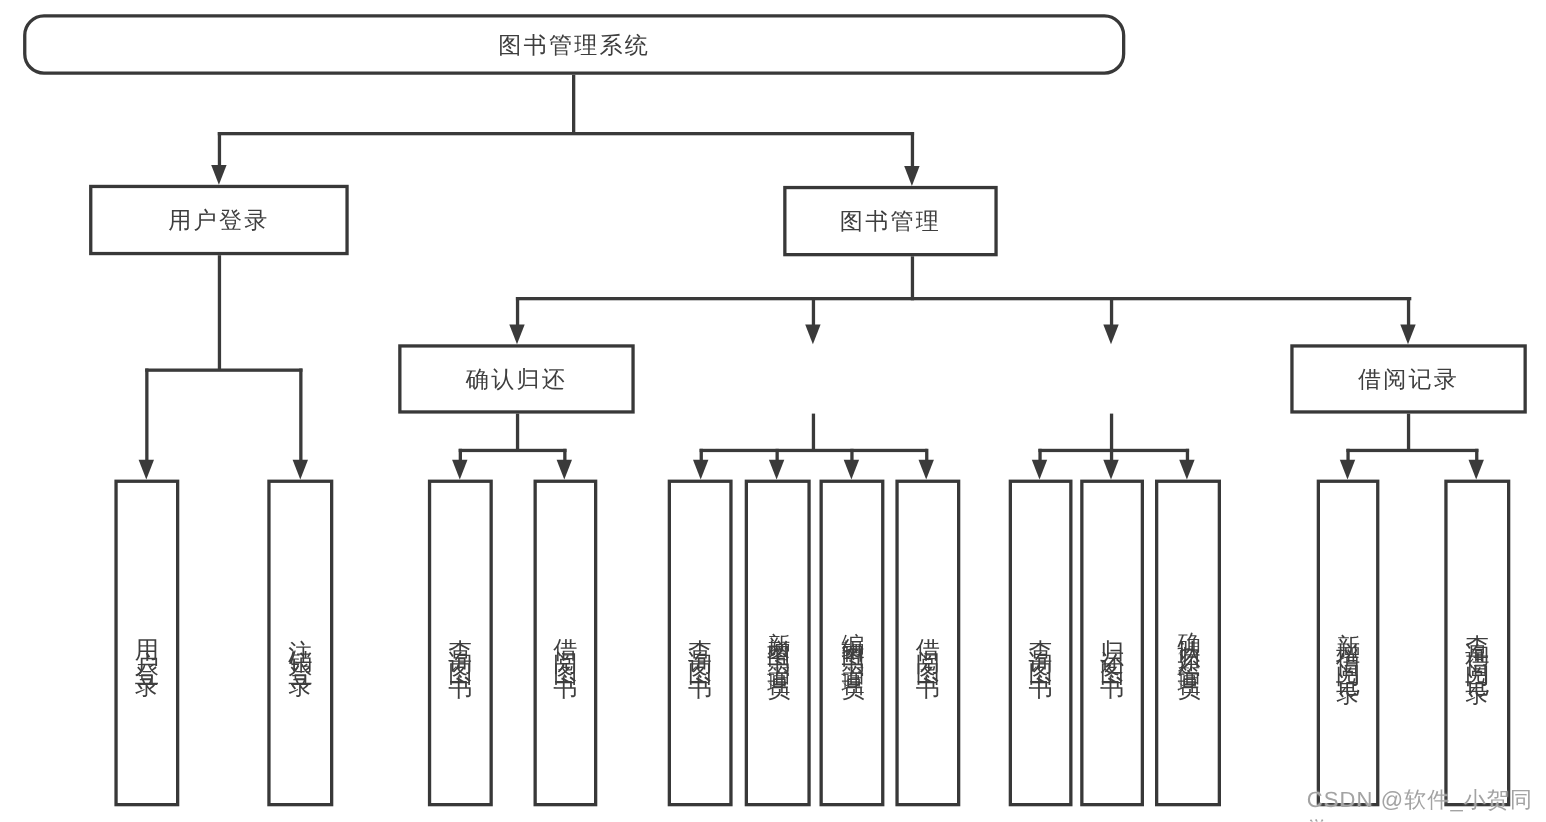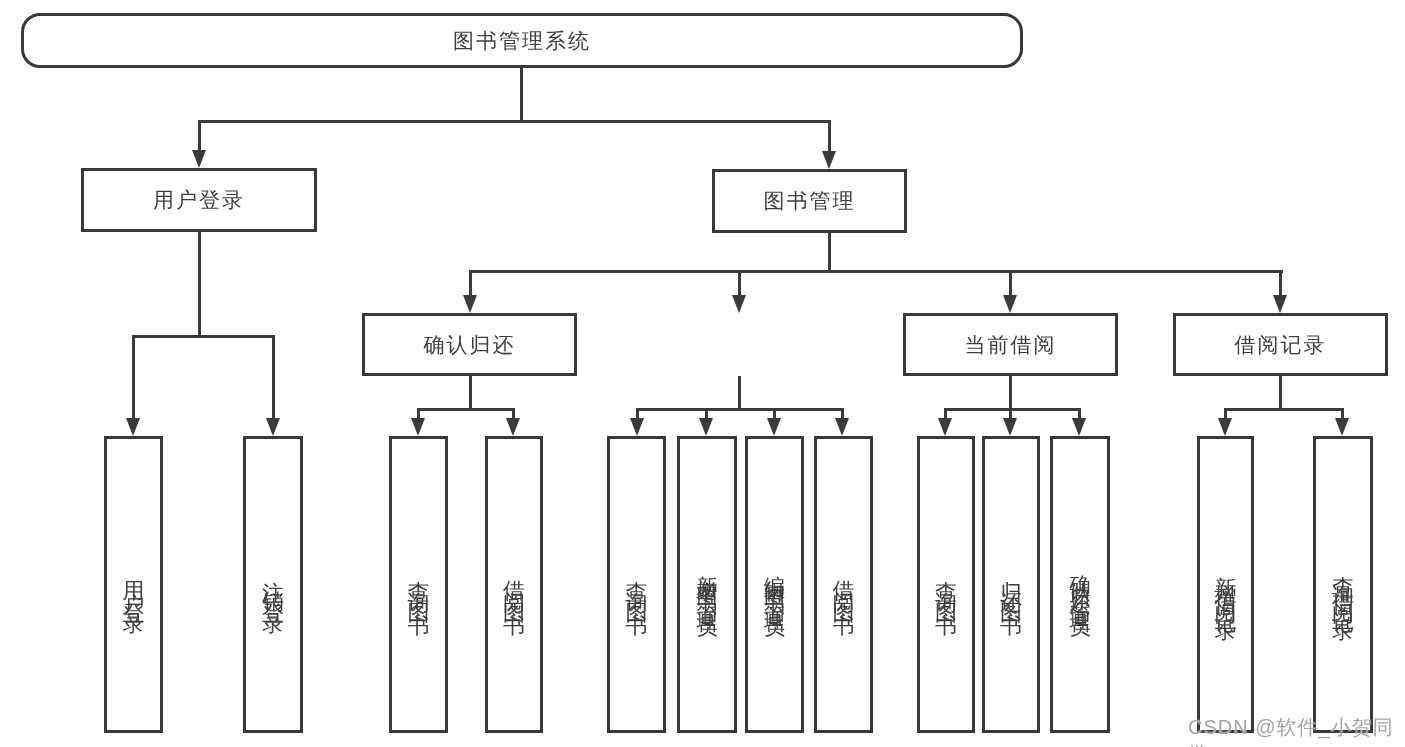--- a/index.html
+++ b/index.html
@@ -48,23 +48,20 @@
 
   <div class="box hbox" style="left:712px; top:169px; width:195px; height:64px;">
     <span>图书管理</span>
   </div>
 
   <div class="box hbox" style="left:362px; top:313px; width:215px; height:63px;">
     <span>确认归还</span>
   </div>
 
 
-  <div class="box hbox" style="left:903px; top:313px; width:215px; height:63px;">
-    <span>当前借阅</span>
-  </div>
 
   <div class="box hbox" style="left:1173px; top:313px; width:215px; height:63px;">
     <span>借阅记录</span>
   </div>
 
   <div class="box vbox" style="left:104px; top:436px; width:59px; height:297px;">
     <span>用户登录</span>
   </div>
   <div class="box vbox" style="left:243px; top:436px; width:60px; height:297px;">
     <span>注销登录</span>

